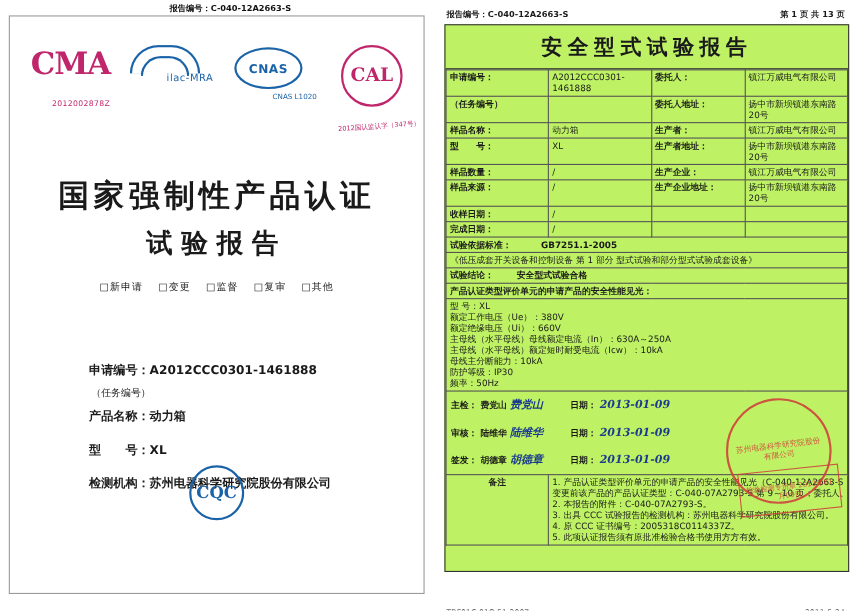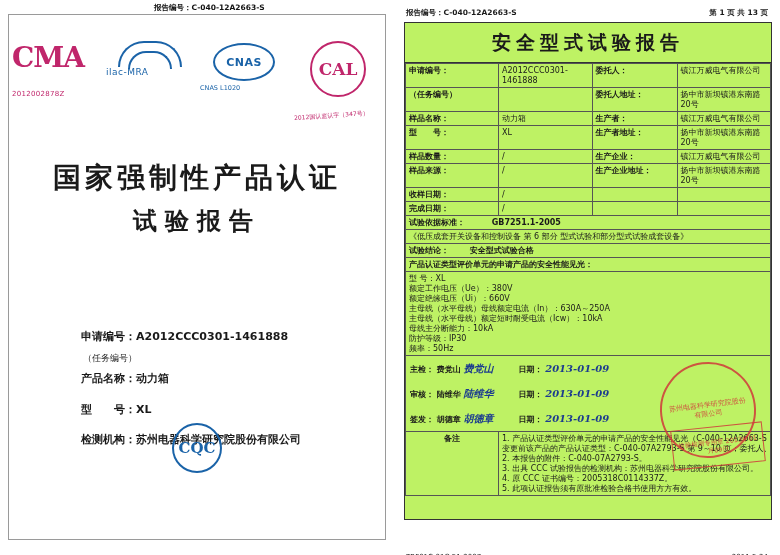--- a/index.html
+++ b/index.html
@@ -23,21 +23,21 @@
   .left-report-no{
     position:absolute;top:-12px;left:145px;
     font-size:7.5px;white-space:nowrap;
     color:#111;font-weight:bold;
   }
   .left-report-no .val{font-weight:bold;}
   .logos{
     position:absolute;top:26px;left:0;width:100%;
     display:flex;justify-content:space-around;align-items:flex-start;
   }
-  .logo-box{width:88px;text-align:left;position:relative;}
+  .logo-box{width:88px;text-align:right;position:relative;}
   .cma-mark{font-size:28px;font-weight:bold;color:#c0266b;letter-spacing:-1px;
      font-family:"DejaVu Serif","Liberation Serif",serif;}
   .cma-sub{font-size:7px;color:#c0266b;margin-top:16px;letter-spacing:0.3px;}
   .ilac{font-size:9px;color:#1a63a8;font-weight:normal;letter-spacing:0.5px;}
   .ilac-arc{
     width:64px;height:26px;margin:0 auto;border:2px solid #1a63a8;
     border-bottom:none;border-radius:32px 32px 0 0;box-sizing:border-box;
     position:relative;
   }
   .ilac-arc:after{
@@ -170,20 +170,27 @@
       </div>
       <div class="logo-box">
         <div class="cqc-circ">CAL</div>
         <div class="cqc-sub">2012国认监认字（347号）</div>
       </div>
     </div>
 
     <div class="title-main">国家强制性产品认证</div>
     <div class="title-sub">试验报告</div>
 
+    <div class="checkrow">
+      <span>□新申请</span>
+      <span>□变更</span>
+      <span>□监督</span>
+      <span>□复审</span>
+      <span>□其他</span>
+    </div>
 
     <div class="fields">
       <div class="f-row">
         <span class="lbl">申请编号：</span><span>A2012CCC0301-1461888</span>
       </div>
       <div class="f-sub">（任务编号）</div>
       <div class="f-row">
         <span class="lbl">产品名称：</span><span>动力箱</span>
       </div>
       <div style="height:8px"></div>
@@ -263,21 +270,21 @@
           <td></td>
         </tr>
 
         <tr>
           <td colspan="4" class="sect">
             <span>试验依据标准：</span>
             <span style="padding-left:24px">GB7251.1-2005</span>
           </td>
         </tr>
         <tr>
-          <td colspan="4" class="sect-body">《低压成套开关设备和控制设备 第 6 部分 型式试验和部分型式试验成套设备》</td>
+          <td colspan="4" class="sect-body">《低压成套开关设备和控制设备 第 1 部分 型式试验和部分型式试验成套设备》</td>
         </tr>
         <tr>
           <td colspan="4" class="sect">
             <span>试验结论：</span>
             <span style="padding-left:18px">安全型式试验合格</span>
           </td>
         </tr>
         <tr>
           <td colspan="4" class="sect">产品认证类型评价单元的申请产品的安全性能见光：</td>
         </tr>

